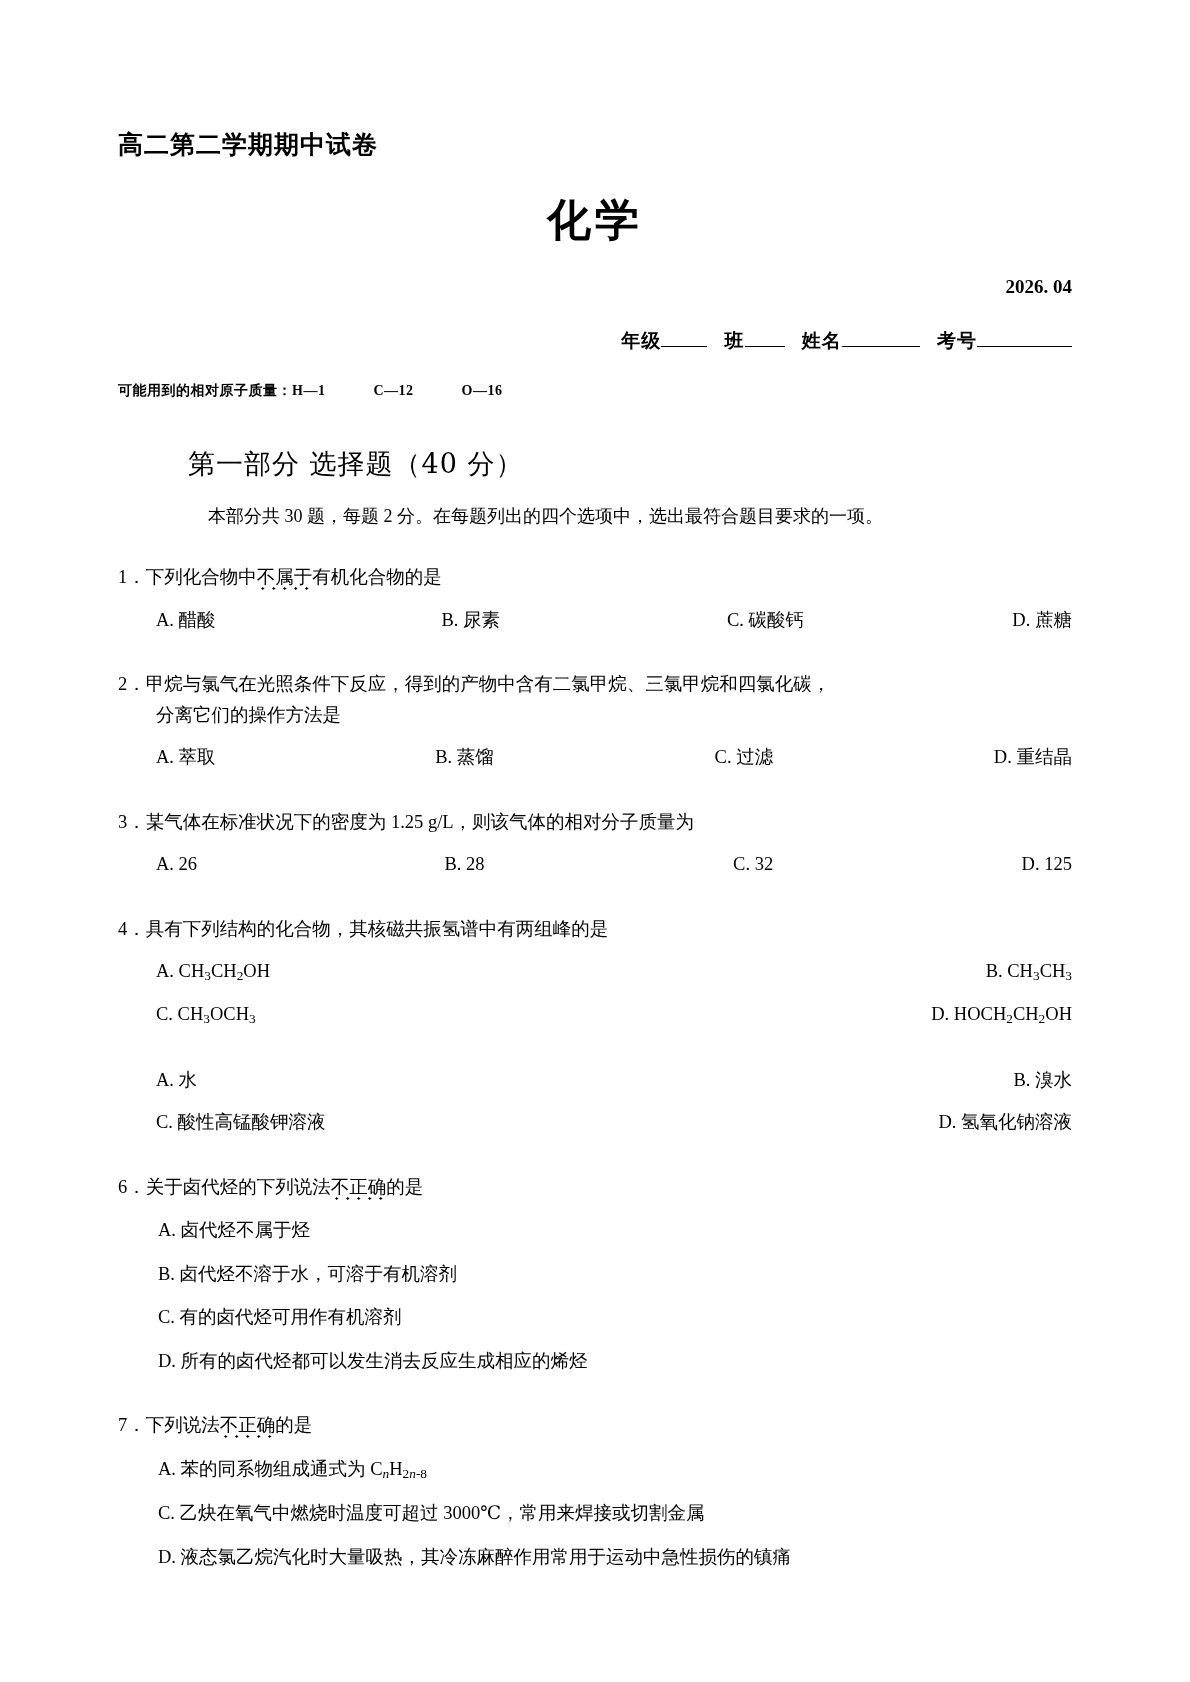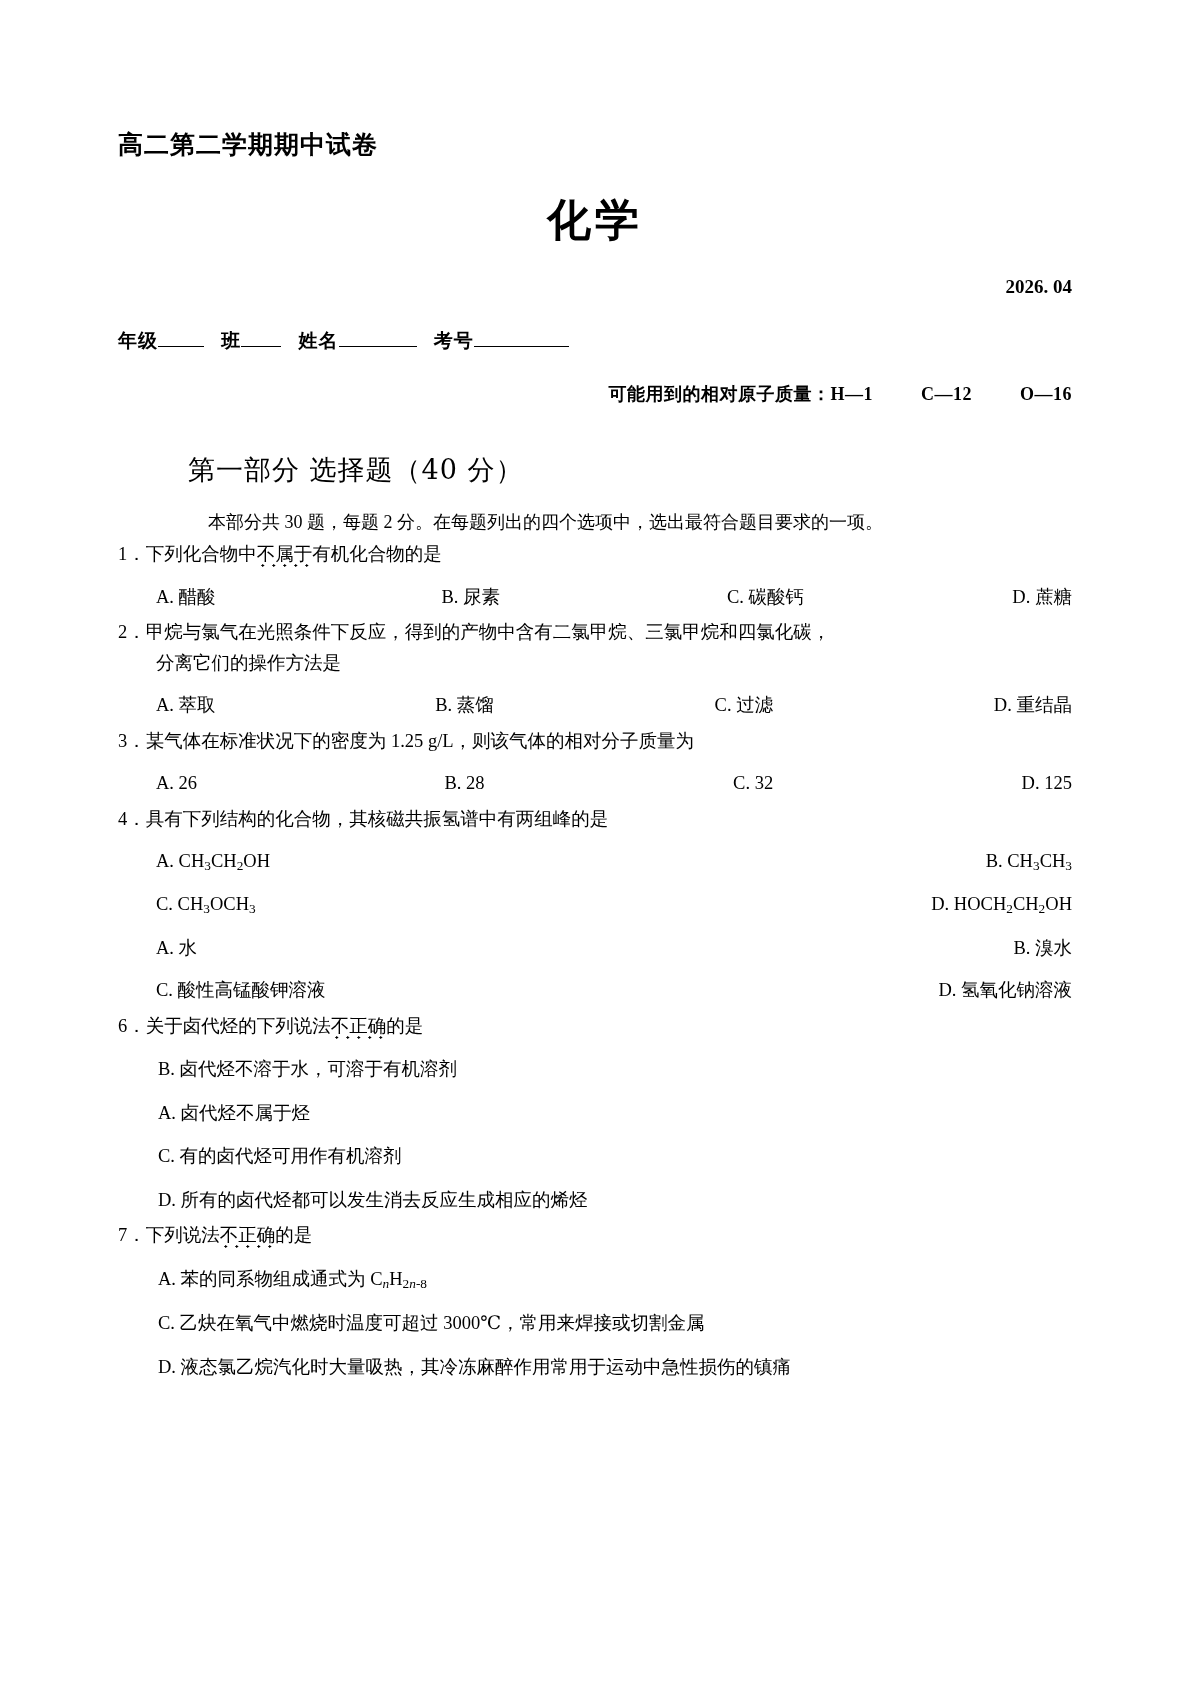--- a/index.html
+++ b/index.html
@@ -32,58 +32,58 @@
     letter-spacing: 4px;
     font-family: Liberation Mono, monospace;
   }
   .doc-date {
     text-align: right;
     font-size: 19px;
     font-weight: bold;
     margin-top: 26px;
   }
   .id-line {
-    text-align: left;
+    text-align: right;
     font-size: 19px;
     font-weight: bold;
     margin-top: 30px;
     letter-spacing: 1px;
   }
   .id-line .blank {
     display: inline-block;
     border-bottom: 1.5px solid #000;
     vertical-align: baseline;
   }
   .b1 { width: 46px; }
   .b2 { width: 40px; }
   .b3 { width: 78px; }
   .b4 { width: 95px; }
   .atomic-line {
-    text-align: right;
-    font-size: 18px;
+    text-align: left;
+    font-size: 14px;
     font-weight: bold;
     margin-top: 28px;
     letter-spacing: 0.5px;
   }
   .atomic-line .sp { display: inline-block; width: 48px; }
   .section-heading {
     font-size: 27px;
     margin-top: 46px;
     margin-left: 70px;
     letter-spacing: 1px;
     font-family: "DejaVu Serif", "Liberation Serif", serif;
   }
   .section-note {
     font-size: 18px;
     margin-top: 22px;
     margin-left: 90px;
   }
   .q {
     font-size: 18.5px;
-    margin-top: 5px;
+    margin-top: 34px;
     line-height: 1.65;
   }
   .q-stem {
     position: relative;
   }
   .opts-row {
     display: flex;
     margin-top: 12px;
     padding-left: 38px;
     font-size: 18.5px;
@@ -205,22 +205,22 @@
     <div class="opts-row opts-2">
       <span class="opt">C. 酸性高锰酸钾溶液</span>
       <span class="opt">D. 氢氧化钠溶液</span>
     </div>
   </div>
 
   <div class="q">
     <div>
       <span>6．</span><span>关于卤代烃的下列说法</span><span class="dotted">不正确</span><span>的是</span>
     </div>
+    <div class="opt-block">A. 卤代烃不属于烃</div>
     <div class="opt-block">B. 卤代烃不溶于水，可溶于有机溶剂</div>
-    <div class="opt-block">A. 卤代烃不属于烃</div>
     <div class="opt-block">C. 有的卤代烃可用作有机溶剂</div>
     <div class="opt-block">D. 所有的卤代烃都可以发生消去反应生成相应的烯烃</div>
   </div>
 
   <div class="q">
     <div>
       <span>7．</span><span>下列说法</span><span class="dotted">不正确</span><span>的是</span>
     </div>
     <div class="opt-block">A. 苯的同系物组成通式为 C<sub><span class="ital">n</span></sub>H<sub>2<span class="ital">n</span>-8</sub></div>
     <div class="opt-block">C. 乙炔在氧气中燃烧时温度可超过 3000℃，常用来焊接或切割金属</div>

